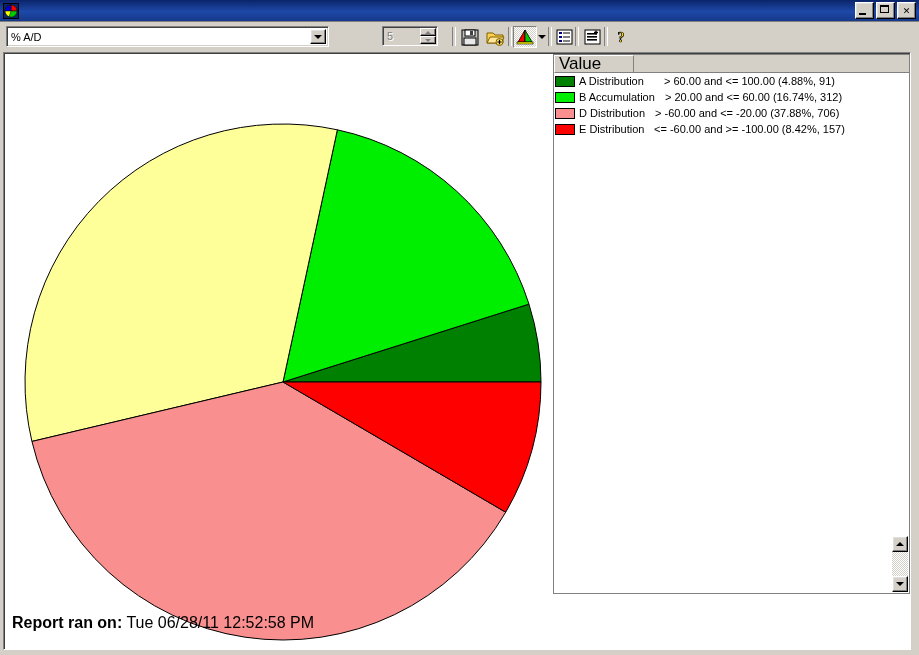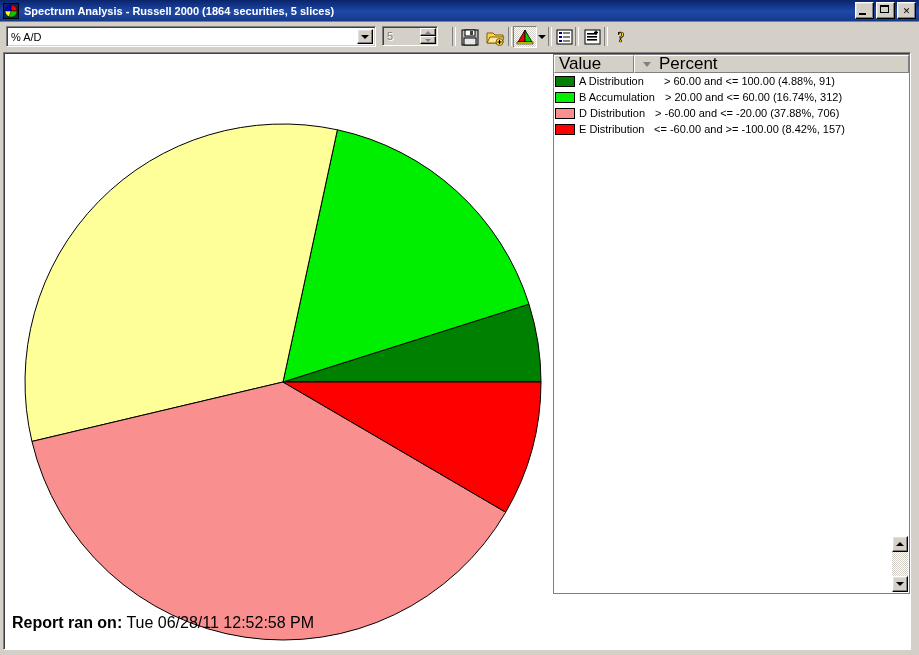--- a/index.html
+++ b/index.html
@@ -90,21 +90,21 @@
     position: absolute;
     left: 0; top: 22px;
     width: 919px; height: 30px;
     background: #d4d0c8;
     display: flex;
     align-items: center;
   }
   #combo {
     position: absolute;
     left: 6px; top: 4px;
-    width: 370px; height: 21px;
+    width: 323px; height: 21px;
     background: #ffffff;
     border: 1px solid;
     border-color: #808080 #ffffff #ffffff #808080;
     box-shadow: inset 1px 1px 0 #404040, inset -1px -1px 0 #d4d0c8;
     box-sizing: border-box;
     display: flex;
     align-items: center;
   }
   #combo-value {
     font-size: 11px;
@@ -360,21 +360,20 @@
 
   <div id="titlebar">
     <div id="title-icon">
       <svg width="14" height="14" viewBox="0 0 14 14" style="display:block">
         <circle cx="7" cy="7" r="6" fill="#ffff00" stroke="#000" stroke-width="0.6"></circle>
         <path d="M7 7 L13 7 A6 6 0 0 0 7 1 Z" fill="#ff0000" stroke="#000" stroke-width="0.5"></path>
         <path d="M7 7 L7 1 A6 6 0 0 0 1 7 Z" fill="#0000cc" stroke="#000" stroke-width="0.5"></path>
         <path d="M7 7 L13 7 A6 6 0 0 1 5 12.8 Z" fill="#00cc00" stroke="#000" stroke-width="0.5"></path>
       </svg>
     </div>
-    <div id="title-text">Spectrum Analysis - Russell 2000 (1864 securities, 5 slices)</div>
     <div class="tb-buttons">
       <div class="tb-btn">
         <span class="min-bar"></span>
       </div>
       <div class="tb-btn">
         <span class="max-box"></span>
       </div>
       <div class="tb-btn">
         <span class="glyph">✕</span>
       </div>
@@ -482,24 +481,20 @@
             <path d="M 279 329 L 524.97 251.13 A 258 258 0 0 0 333.38 76.80 Z" fill="#00ee00" stroke="#000000" stroke-width="1"></path>
             <path d="M 279 329 L 333.38 76.80 A 258 258 0 0 0 27.94 388.44 Z" fill="#ffff99" stroke="#000000" stroke-width="1"></path>
             <path d="M 279 329 L 27.94 388.44 A 258 258 0 0 0 501.73 459.21 Z" fill="#fa8f8f" stroke="#000000" stroke-width="1"></path>
             <path d="M 279 329 L 501.73 459.21 A 258 258 0 0 0 537.00 329.00 Z" fill="#ff0000" stroke="#000000" stroke-width="1"></path>
           </g>
       </svg>
 
       <div id="legend">
         <div id="legend-header">
           <div class="lh-cell c1">Value</div>
-          <div class="lh-cell c2">
-            <span class="sort-tri"></span>
-            <span>Percent</span>
-          </div>
         </div>
         <div id="legend-rows">
             <div class="legend-row">
               <span class="swatch" style="background: rgb(0, 128, 0);"></span>
               <span class="lrow-value">A Distribution</span>
               <span class="lrow-percent" style="left: 110px;">&gt; 60.00 and &lt;= 100.00 (4.88%, 91)</span>
             </div>
             <div class="legend-row">
               <span class="swatch" style="background: rgb(0, 238, 0);"></span>
               <span class="lrow-value">B Accumulation</span>

